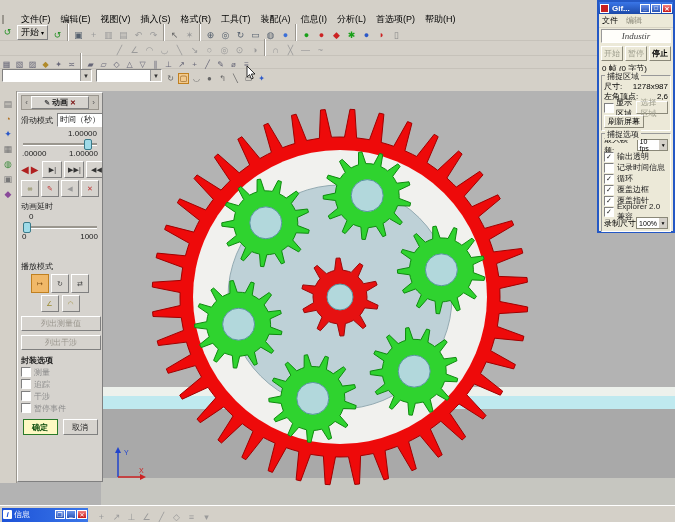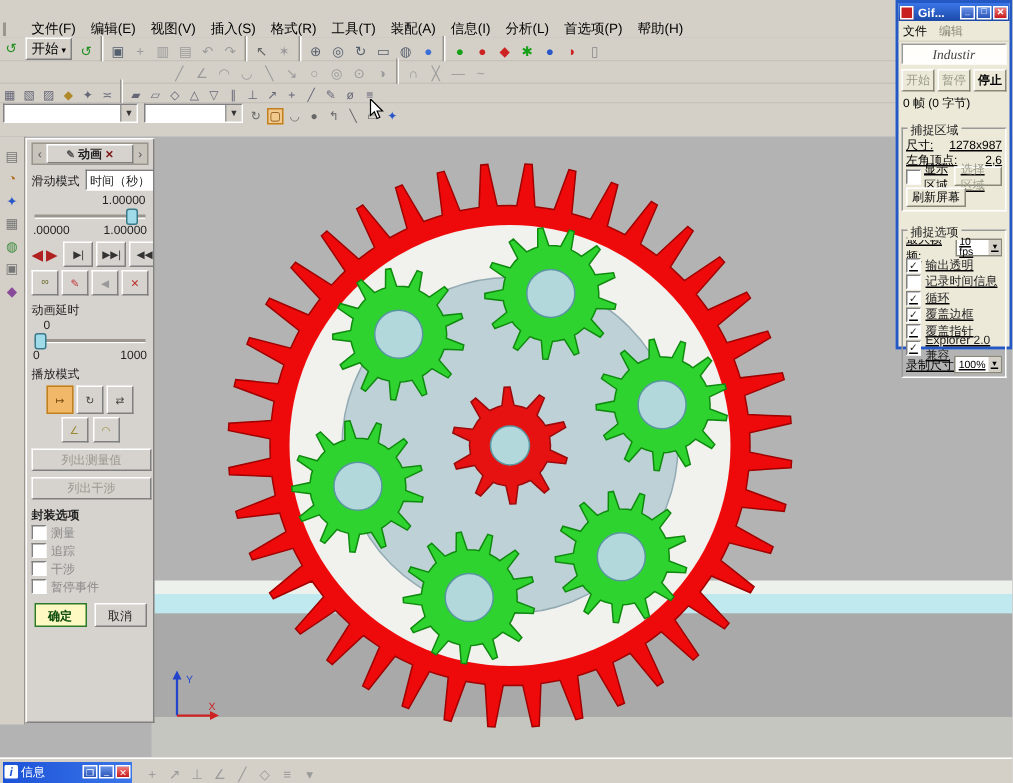--- a/index.html
+++ b/index.html
@@ -16,21 +16,21 @@
   .tbrow{left:0;width:675px;background:#d4d0c8;display:flex;align-items:center;box-sizing:border-box;}
   #tb1{top:25px;height:16px;border-bottom:1px solid #c6c2ba;}
   #tb2{top:41px;height:15px;padding-left:112px;border-bottom:1px solid #c6c2ba;}
   #tb3{top:56px;height:13px;border-bottom:1px solid #c6c2ba;}
   #tb4{top:69px;height:13px;}
   .ticon{display:inline-flex;align-items:center;justify-content:center;width:13px;height:13px;font-size:9px;line-height:9px;margin:0 1px;cursor:default;}
   .sm .ticon{width:11px;height:11px;font-size:8px;}
   .ticon.hi{border:1px solid #c08020;background:#f2c98c;box-sizing:border-box;}
   .sep{width:3px;height:11px;border-left:1px solid #9a968e;border-right:1px solid #fff;margin:0 2px;}
   .startbtn{display:inline-flex;align-items:center;height:13px;padding:0 3px;margin:0 2px;font-size:9px;background:#d4d0c8;border:1px solid;border-color:#fff #808080 #808080 #fff;}
-  .combo{display:inline-flex;align-items:center;height:11px;background:#fff;border:1px solid;border-color:#808080 #fff #fff #808080;font-size:8px;color:#555;margin:0 2px;}
+  .combo{display:inline-flex;align-items:flex-start;height:11px;background:#fff;border:1px solid;border-color:#808080 #fff #fff #808080;font-size:8px;color:#555;margin:0 2px;}
   .combo .cval{flex:1;padding:0 2px;overflow:hidden;white-space:nowrap;}
   .combo .cbtn{width:10px;height:100%;background:#d4d0c8;border-left:1px solid #999;display:flex;align-items:center;justify-content:center;font-size:6px;color:#333;}
   
   #prompt{left:0;top:82px;width:675px;height:9px;background:#d4d0c8;font-size:8px;color:#111;padding-left:3px;box-sizing:border-box;}
   
   #main{left:0;top:91px;width:675px;height:414px;background:#b3b3b3;overflow:hidden;}
   #resourcebar{left:0;top:0;width:17px;height:392px;background:#d4d0c8;border-right:1px solid #9a968e;display:flex;flex-direction:column;align-items:center;padding-top:6px;box-sizing:border-box;}
   #resourcebar .ticon{margin:1px 0;}
   
   #panel{left:17px;top:1px;width:86px;height:390px;background:#d6d3ce;border:1px solid;border-color:#fff #808080 #808080 #fff;box-sizing:border-box;padding:2px 3px;font-size:8px;color:#222;overflow:hidden;}
@@ -69,21 +69,21 @@
   #gif-title{height:12px;background:linear-gradient(#3a76e8,#1c49a8);color:#fff;display:flex;align-items:center;padding:0 1px;font-weight:bold;}
   #gif-title .t{flex:1;overflow:hidden;white-space:nowrap;}
   .wbtn{width:10px;height:9px;margin-left:1px;display:inline-flex;align-items:center;justify-content:center;font-size:6px;color:#fff;background:linear-gradient(#6b93e8,#2a55b8);border:1px solid #fff;box-sizing:border-box;}
   .wbtn.close{background:linear-gradient(#f08080,#c81818);}
   #gif-menus{display:flex;gap:8px;padding:1px 3px;border-bottom:1px solid #d8d4c4;}
   #gif-banner{margin:1px 2px;background:#fffefa;border:1px solid;border-color:#999 #fff #fff #999;text-align:center;font-family:"Liberation Serif",serif;font-style:italic;font-size:9px;color:#444;height:12px;line-height:12px;}
   #gif-btnrow{display:flex;gap:2px;padding:2px 2px;}
   .gbtn{flex:1;height:13px;display:flex;align-items:center;justify-content:center;background:#ece9d8;border:1px solid;border-color:#fff #8a8878 #8a8878 #fff;font-size:8px;}
   .gbtn.dis{color:#9a9a8a;}
   .gbtn.strong{font-weight:bold;}
-  .groupbox{margin:12px 2px;border:1px solid;border-color:#999 #fff #fff #999;position:relative;padding:5px 2px 2px 2px;text-decoration:underline;}
+  .groupbox{margin:2px 2px;border:1px solid;border-color:#999 #fff #fff #999;position:relative;padding:5px 2px 2px 2px;}
   .gtitle{position:absolute;top:-5px;left:3px;background:#ece9d8;padding:0 2px;font-size:8px;color:#222;}
   .grow{display:flex;align-items:center;justify-content:space-between;height:10px;}
   .grow .v{color:#000;}
   .gchecks .cl-row{height:11px;}
   .minibtn{height:11px;padding:0 3px;display:inline-flex;align-items:center;background:#ece9d8;border:1px solid;border-color:#fff #8a8878 #8a8878 #fff;font-size:8px;}
   .minibtn.dis{color:#9a9a8a;}
   .gcombo{display:inline-flex;align-items:center;height:10px;background:#fff;border:1px solid #8a8878;font-size:7px;}
   .gcombo .cval{padding:0 2px;}
   .gcombo .cbtn{width:8px;height:100%;background:#d4d0c8;display:flex;align-items:center;justify-content:center;font-size:5px;}
   
@@ -234,21 +234,21 @@
       <div style="padding-left:8px;">0</div>
       <div class="slider">
         <div class="track"></div>
         <div class="thumb" style="left: calc(4% - 3px);"></div>
       </div>
       <div class="rangerow">
         <span>0</span>
         <span>1000</span>
       </div>
 
-      <div class="rlabel" style="margin-top:3px;">播放模式</div>
+      <div class="rlabel" style="margin-top:20px;">播放模式</div>
       <div class="prow" style="justify-content:center;">
         <span style="display:inline-flex;gap:2px;">
             <span class="pbtn modebtn active" style="width: 16px; color: rgb(122, 74, 16);">↦</span>
             <span class="pbtn modebtn" style="width: 16px; color: rgb(68, 68, 68);">↻</span>
             <span class="pbtn modebtn" style="width: 16px; color: rgb(68, 68, 68);">⇄</span>
           </span>
       </div>
       <div class="prow" style="justify-content:center;">
         <span style="display:inline-flex;gap:3px;">
             <span class="pbtn" style="width: 16px; color: rgb(154, 138, 48);">∠</span>

